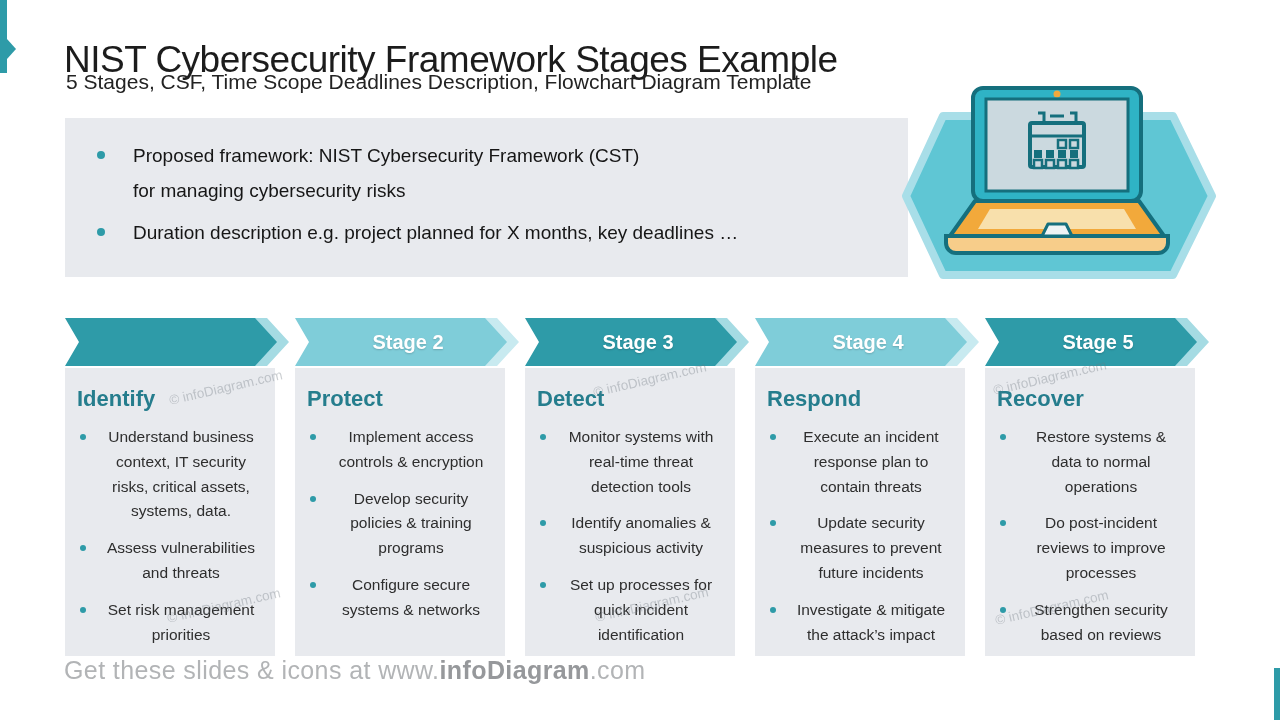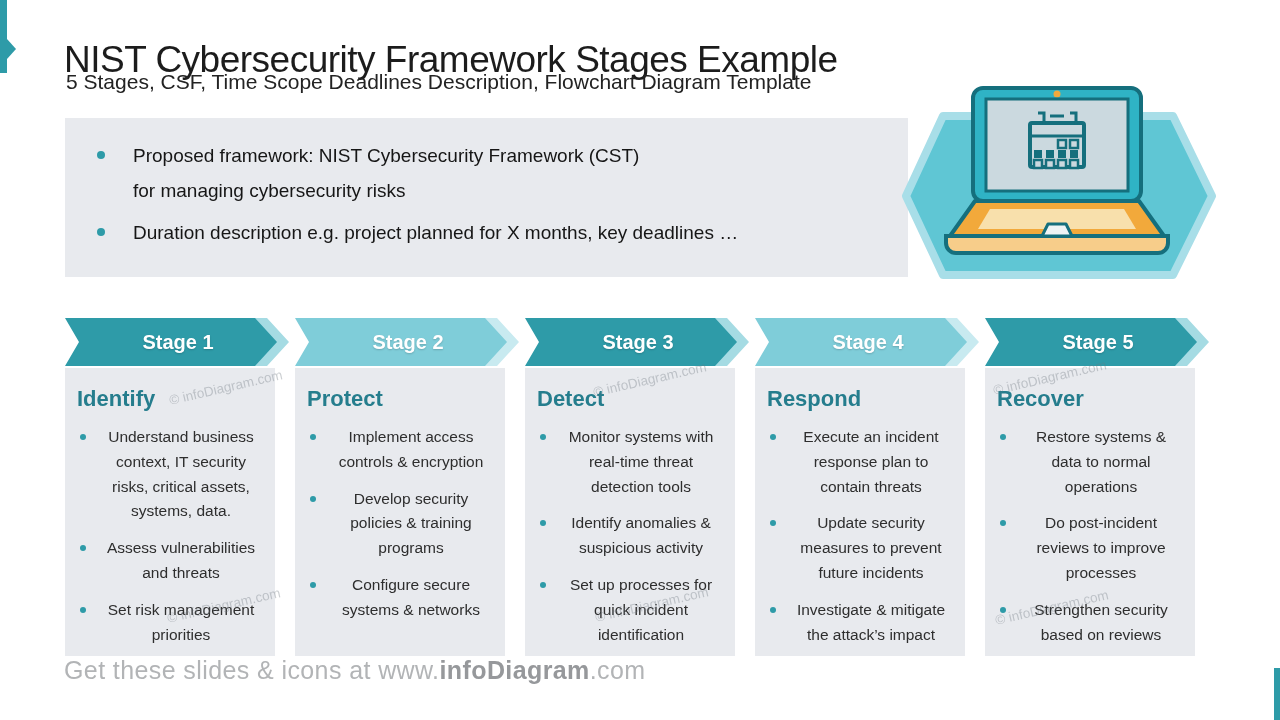--- a/index.html
+++ b/index.html
@@ -112,21 +112,20 @@
     <path class="kb-front" d="M48,153 h222 v7 a10,10 0 0 1 -10,10 H58 a10,10 0 0 1 -10,-10 Z"></path>
     <path class="kb-notch" d="M144,153 L150,141 h18 L174,153 Z"></path>
   </svg>
 
   <div class="stages">
     <div class="stage dark">
       <svg class="chevron" width="226" height="48" viewBox="0 0 226 48">
         <polygon class="chev-shadow" points="12,0 202,0 224,24 202,48 12,48 26,24"></polygon>
         <polygon class="chev-main" points="0,0 190,0 212,24 190,48 0,48 14,24"></polygon>
       </svg>
-      <div class="banner-label">Stage 1</div>
       <div class="panel">
         <h3>Identify</h3>
         <ul>
             <li>Understand business context, IT security risks, critical assets, systems, data.</li>
             <li>Assess vulnerabilities and threats</li>
             <li>Set risk management priorities</li>
           </ul>
       </div>
     </div>
 

